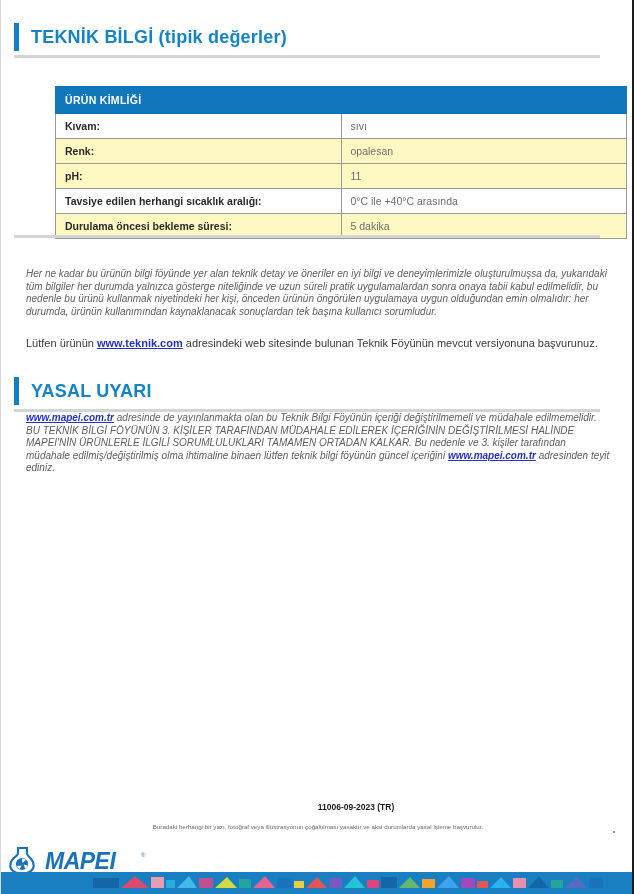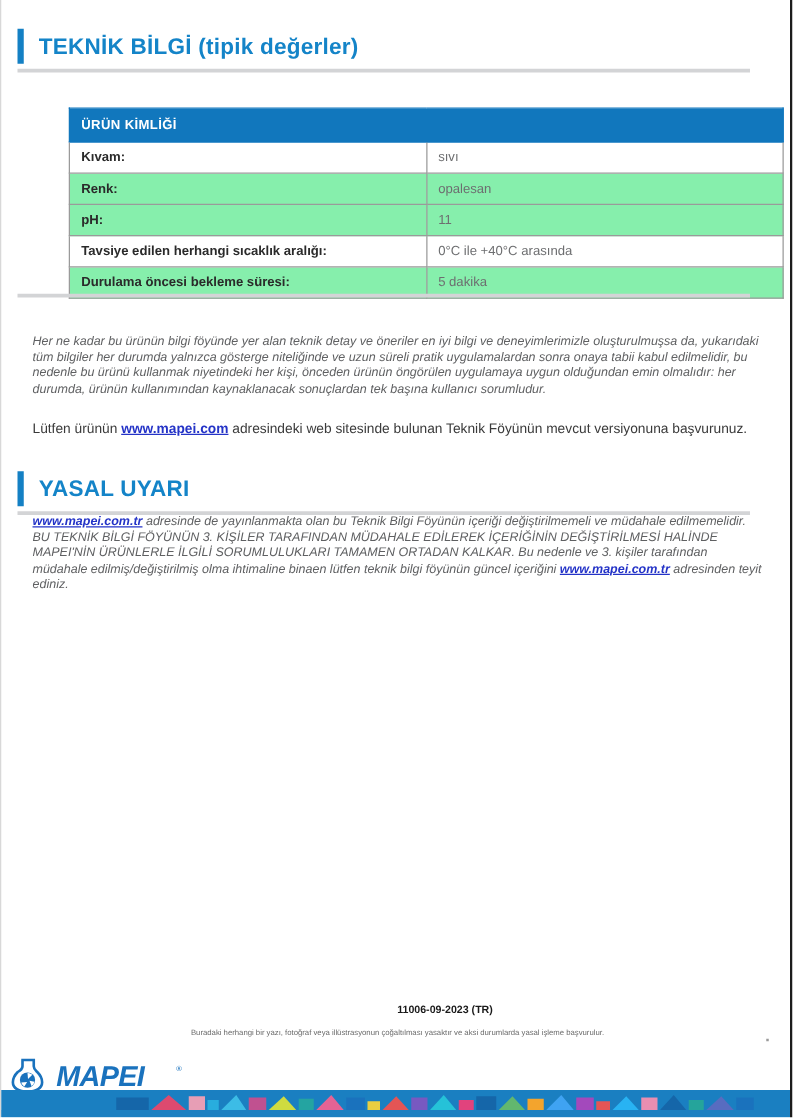--- a/index.html
+++ b/index.html
@@ -83,21 +83,21 @@
   .tbl td.k {
     color: #2a2a2a;
     font-weight: 700;
     width: 289px;
   }
   .tbl td.v {
     color: #6d6e70;
     font-weight: 400;
   }
   .tbl tr.alt td {
-    background: #86efac;
+    background: #fef9c3;
   }
 
   
   .copy {
     position: absolute;
     left: 25px;
     width: 585px;
     color: #5f6062;
     font-size: 10px;
     font-style: italic;
@@ -222,21 +222,21 @@
       </tr>
     </tbody>
   </table>
 
   <div class="section" style="top:232px;">
     <div class="sec-rule"></div>
   </div>
 
   <div class="copy" style="top:268px;">Her ne kadar bu ürünün bilgi föyünde yer alan teknik detay ve öneriler en iyi bilgi ve deneyimlerimizle oluşturulmuşsa da, yukarıdaki tüm bilgiler her durumda yalnızca gösterge niteliğinde ve uzun süreli pratik uygulamalardan sonra onaya tabii kabul edilmelidir, bu nedenle bu ürünü kullanmak niyetindeki her kişi, önceden ürünün öngörülen uygulamaya uygun olduğundan emin olmalıdır: her durumda, ürünün kullanımından kaynaklanacak sonuçlardan tek başına kullanıcı sorumludur.</div>
 
-  <div class="copy-plain" style="top:337px;"><span>Lütfen ürünün </span><a class="lnk" href="#">www.mapei.com</a><span> adresindeki web sitesinde bulunan Teknik Föyünün mevcut versiyonuna başvurunuz.</span></div>
+  <div class="copy-plain" style="top:337px;"><span>Lütfen ürünün </span><a class="lnk" href="#">www.teknik.com</a><span> adresindeki web sitesinde bulunan Teknik Föyünün mevcut versiyonuna başvurunuz.</span></div>
 
   <div class="section" style="top:376px;">
     <div class="sec-head">
       <div class="sec-bar"></div>
       <div class="sec-title">YASAL UYARI</div>
     </div>
     <div class="sec-rule"></div>
   </div>
 
   <div class="copy" style="top:412px;"><a class="lnk-i" href="#">www.mapei.com.tr</a><span> adresinde de yayınlanmakta olan bu Teknik Bilgi Föyünün içeriği değiştirilmemeli ve müdahale edilmemelidir. BU TEKNİK BİLGİ FÖYÜNÜN 3. KİŞİLER TARAFINDAN MÜDAHALE EDİLEREK İÇERİĞİNİN DEĞİŞTİRİLMESİ HALİNDE MAPEI'NİN ÜRÜNLERLE İLGİLİ SORUMLULUKLARI TAMAMEN ORTADAN KALKAR. Bu nedenle ve 3. kişiler tarafından müdahale edilmiş/değiştirilmiş olma ihtimaline binaen lütfen teknik bilgi föyünün güncel içeriğini </span><a class="lnk-i" href="#">www.mapei.com.tr</a><span> adresinden teyit ediniz.</span></div>

